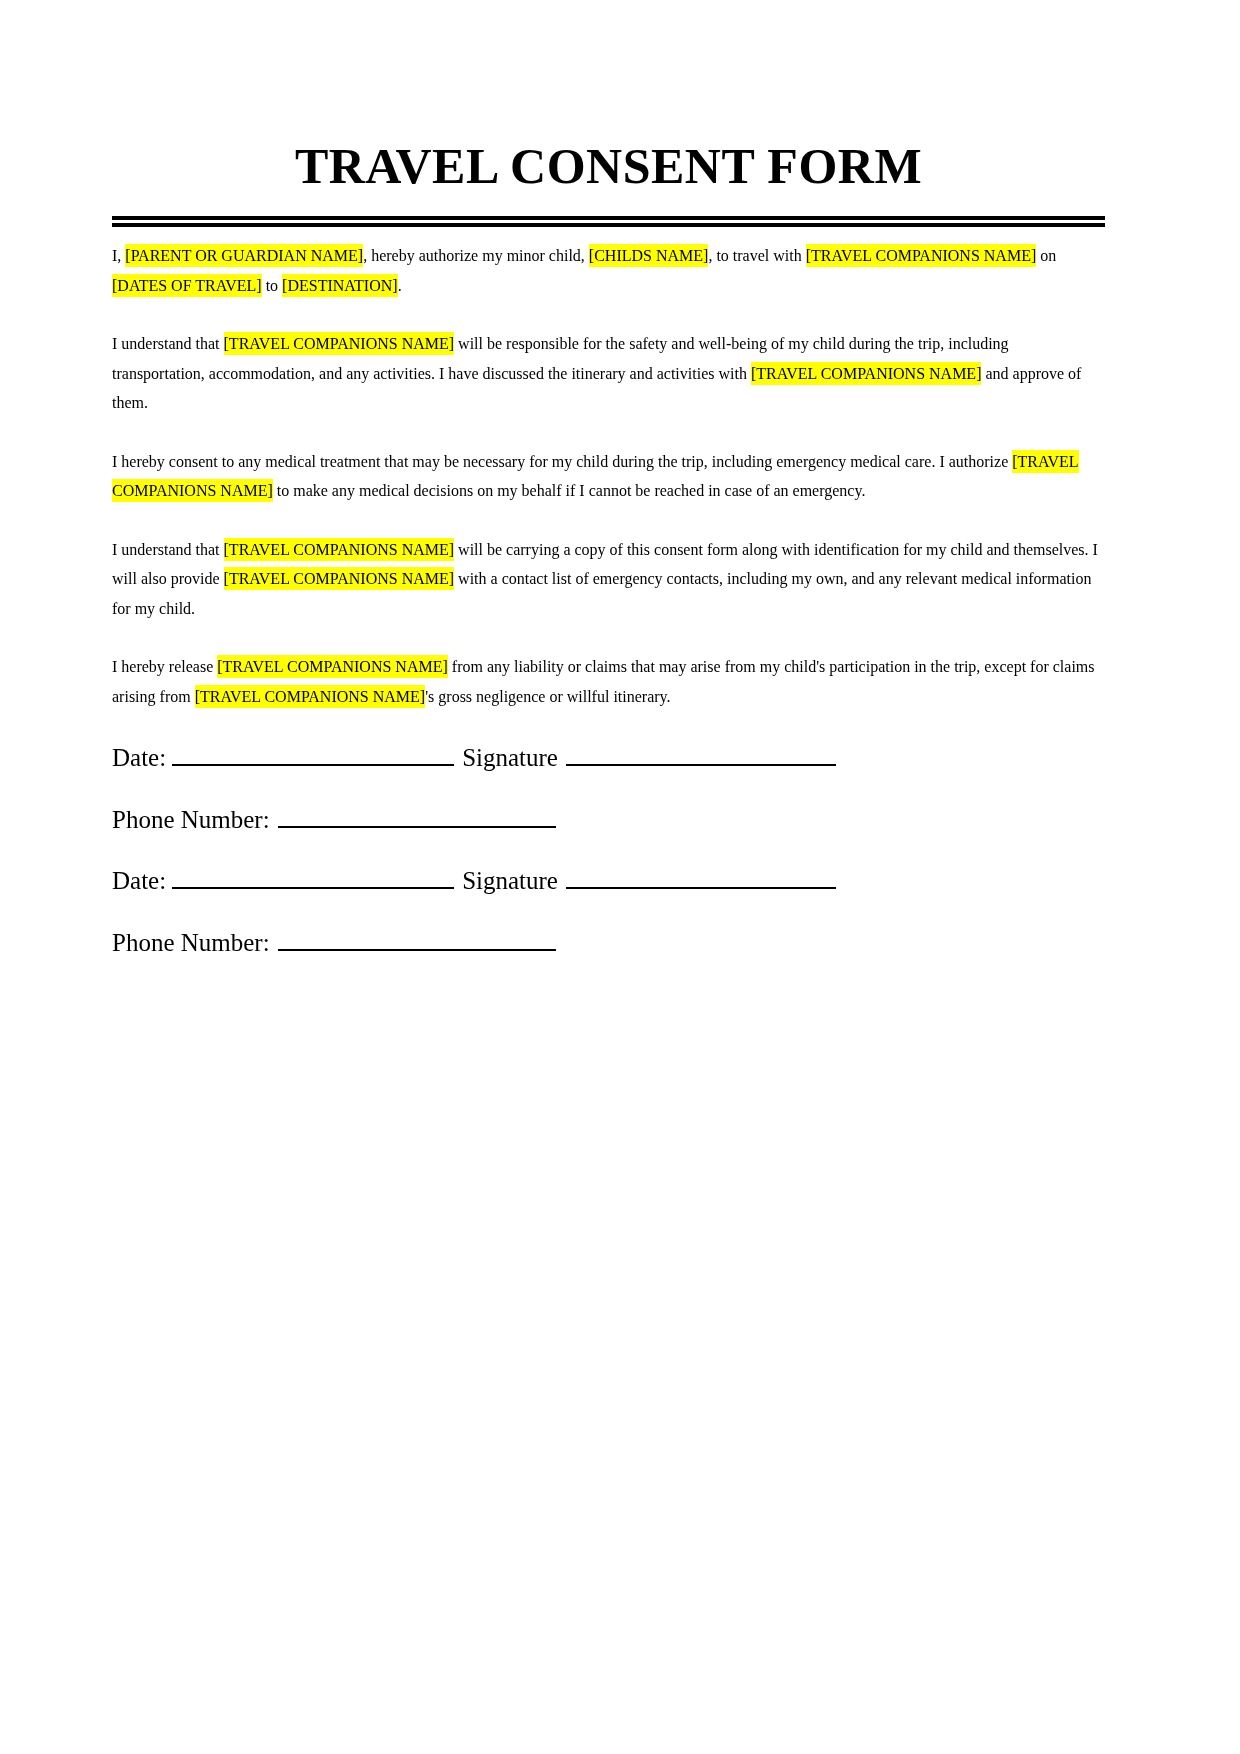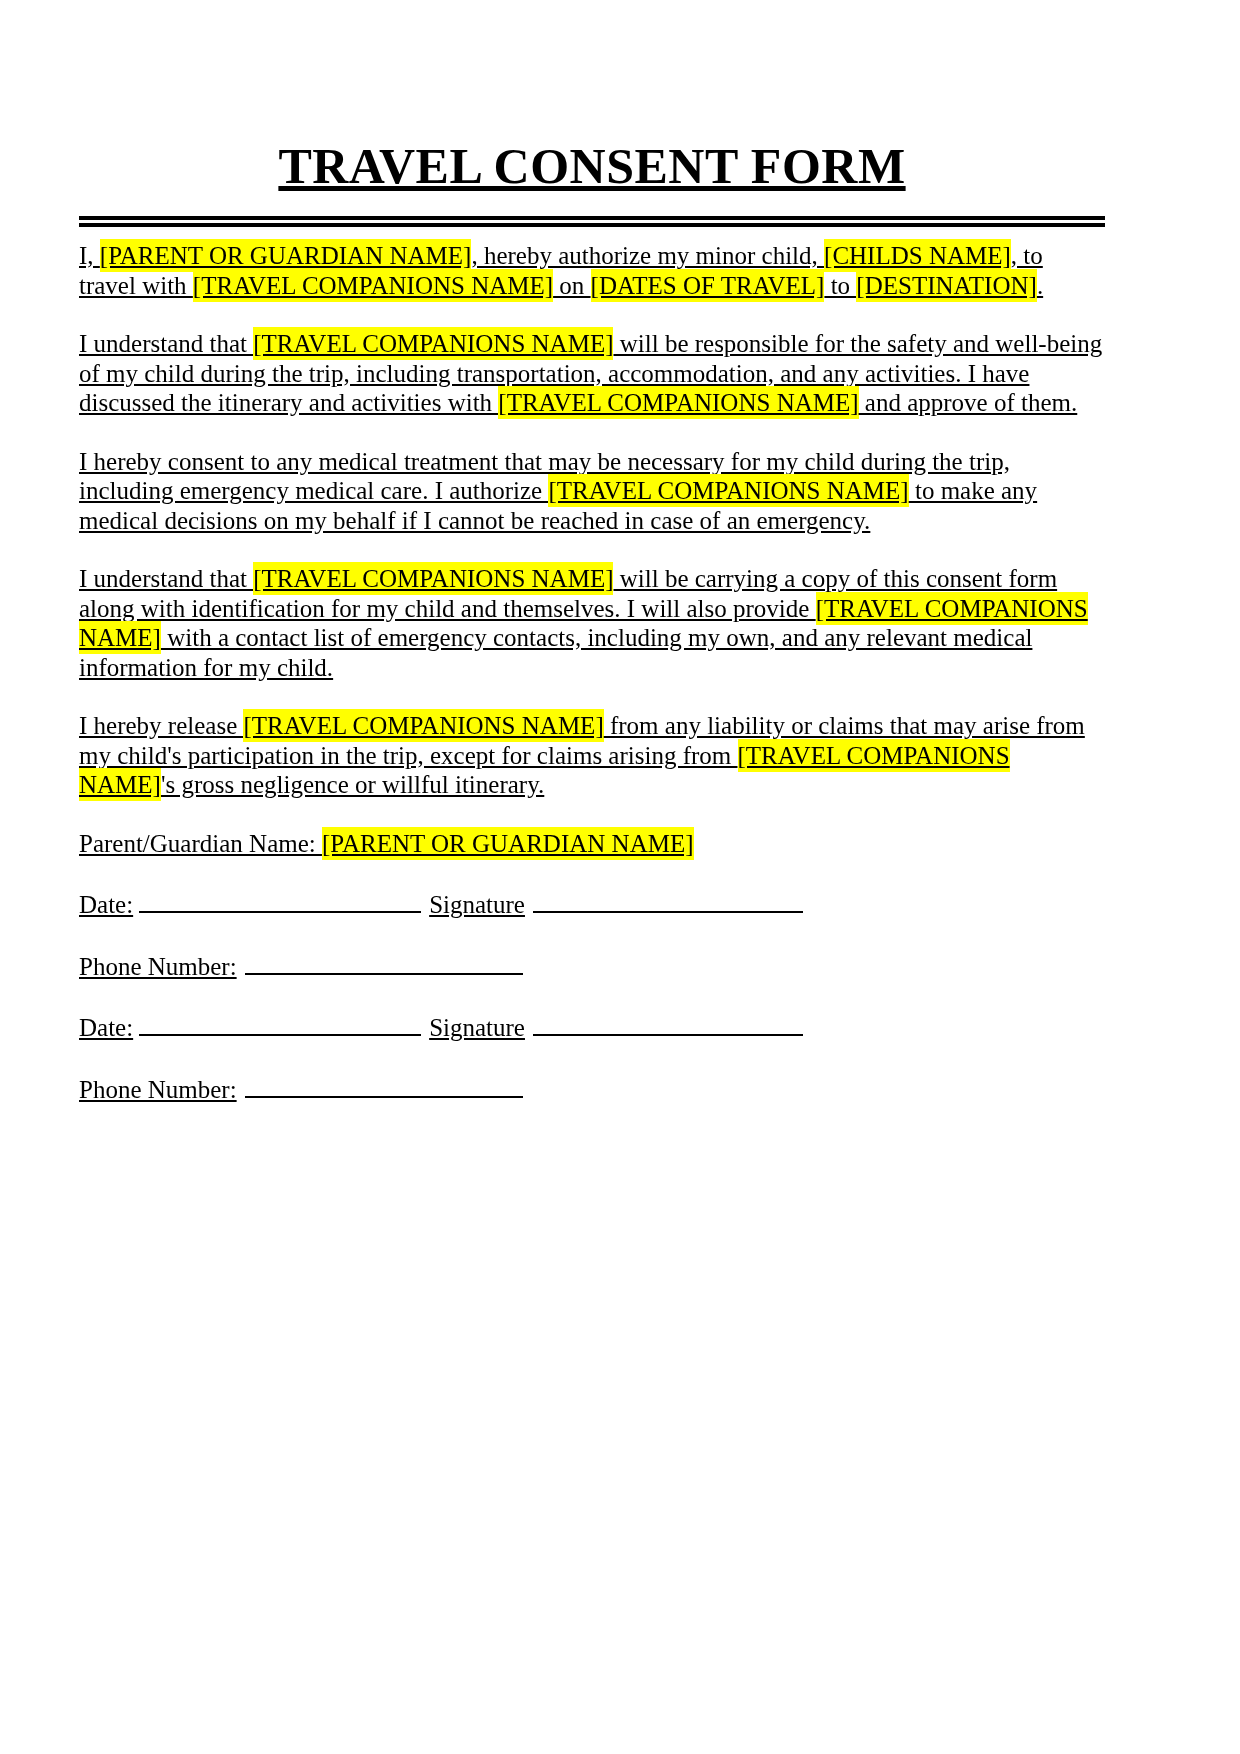--- a/index.html
+++ b/index.html
@@ -9,41 +9,40 @@
   }
   .page {
     position: relative;
     box-sizing: border-box;
     width: 1240px;
     height: 1346px;
     margin: 0 auto;
     background: var(--page-bg, #ffffff);
     color: var(--text, #000000);
     font-family: "Liberation Serif", serif;
-    padding: 118px 135px 0 79px;
+    padding: 118px 135px 0 112px;
     overflow: hidden;
-    text-decoration: underline;
   }
   .doc-title {
     font-size: 50px;
     line-height: 60px;
     font-weight: 700;
     text-align: center;
     margin: 18px 0 20px 0;
     letter-spacing: 0.5px;
     white-space: nowrap;
   }
   .title-rule {
     height: 3px;
     border-top: 4px solid #000;
     border-bottom: 4px solid #000;
     margin: 0 0 14px 0;
   }
   p.body-par {
-    font-size: 25px;
+    font-size: 16px;
     line-height: 29.5px;
     margin: 0 0 29px 0;
     text-align: left;
   }
   .hl {
     background: var(--hl, #ffff00);
     padding: 3px 0;
     -webkit-box-decoration-break: clone;
     box-decoration-break: clone;
   }
@@ -79,21 +78,20 @@
 
   <p class="body-par"><span>I understand that </span><span class="hl">[TRAVEL COMPANIONS NAME]</span><span> will be responsible for the safety and well-being of my child during the trip, including transportation, accommodation, and any activities. I have discussed the itinerary and activities with </span><span class="hl">[TRAVEL COMPANIONS NAME]</span><span> and approve of them.</span></p>
 
   <p class="body-par"><span>I hereby consent to any medical treatment that may be necessary for my child during the trip, including emergency medical care. I authorize </span><span class="hl">[TRAVEL COMPANIONS NAME]</span><span> to make any medical decisions on my behalf if I cannot be reached in case of an emergency.</span></p>
 
   <p class="body-par"><span>I understand that </span><span class="hl">[TRAVEL COMPANIONS NAME]</span><span> will be carrying a copy of this consent form along with identification for my child and themselves. I will also provide </span><span class="hl">[TRAVEL COMPANIONS NAME]</span><span> with a contact list of emergency contacts, including my own, and any relevant medical information for my child.</span></p>
 
   <p class="body-par"><span>I hereby release </span><span class="hl">[TRAVEL COMPANIONS NAME]</span><span> from any liability or claims that may arise from my child's participation in the trip, except for claims arising from </span><span class="hl">[TRAVEL COMPANIONS NAME]</span><span>'s gross negligence or willful itinerary.</span></p>
 
 
-  <p class="sig-row"><span>Parent/Guardian Name: </span><span class="hl">[PARENT OR GUARDIAN NAME]</span></p>
 
   <p class="sig-row"><span>Date:</span><span class="blank blank-date"></span><span class="sig-label-gap">Signature</span><span class="blank blank-signature"></span></p>
 
   <p class="sig-row"><span>Phone Number:</span><span class="blank blank-phone"></span></p>
 
 
   <p class="sig-row"><span>Date:</span><span class="blank blank-date"></span><span class="sig-label-gap">Signature</span><span class="blank blank-signature"></span></p>
 
   <p class="sig-row"><span>Phone Number:</span><span class="blank blank-phone"></span></p>
 

